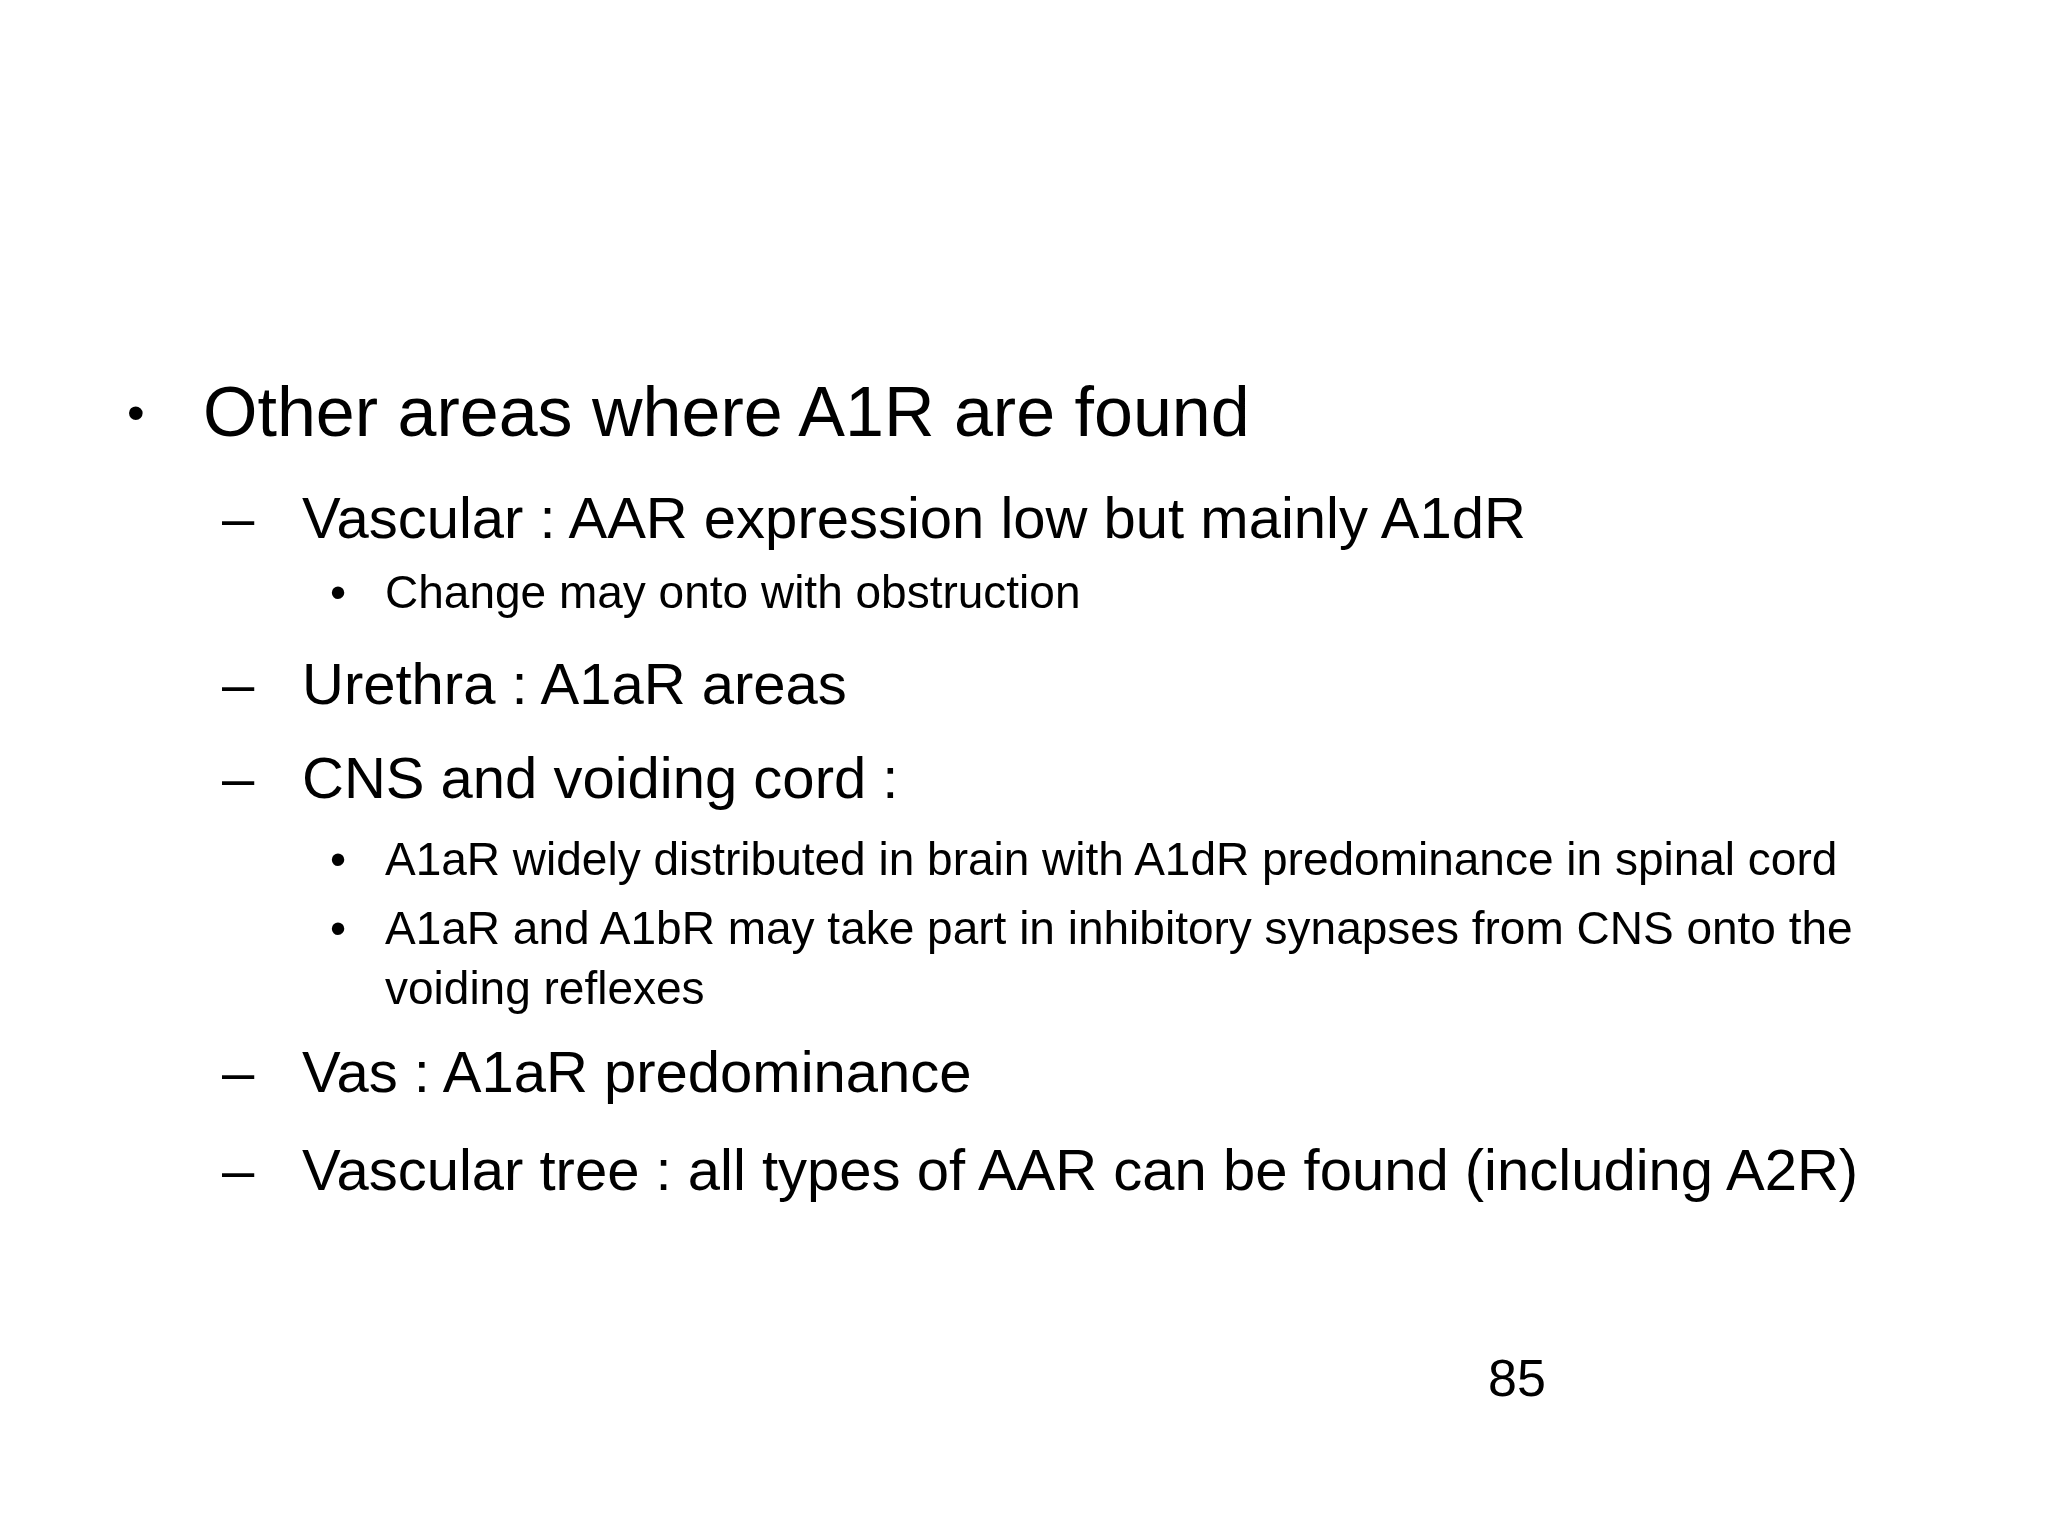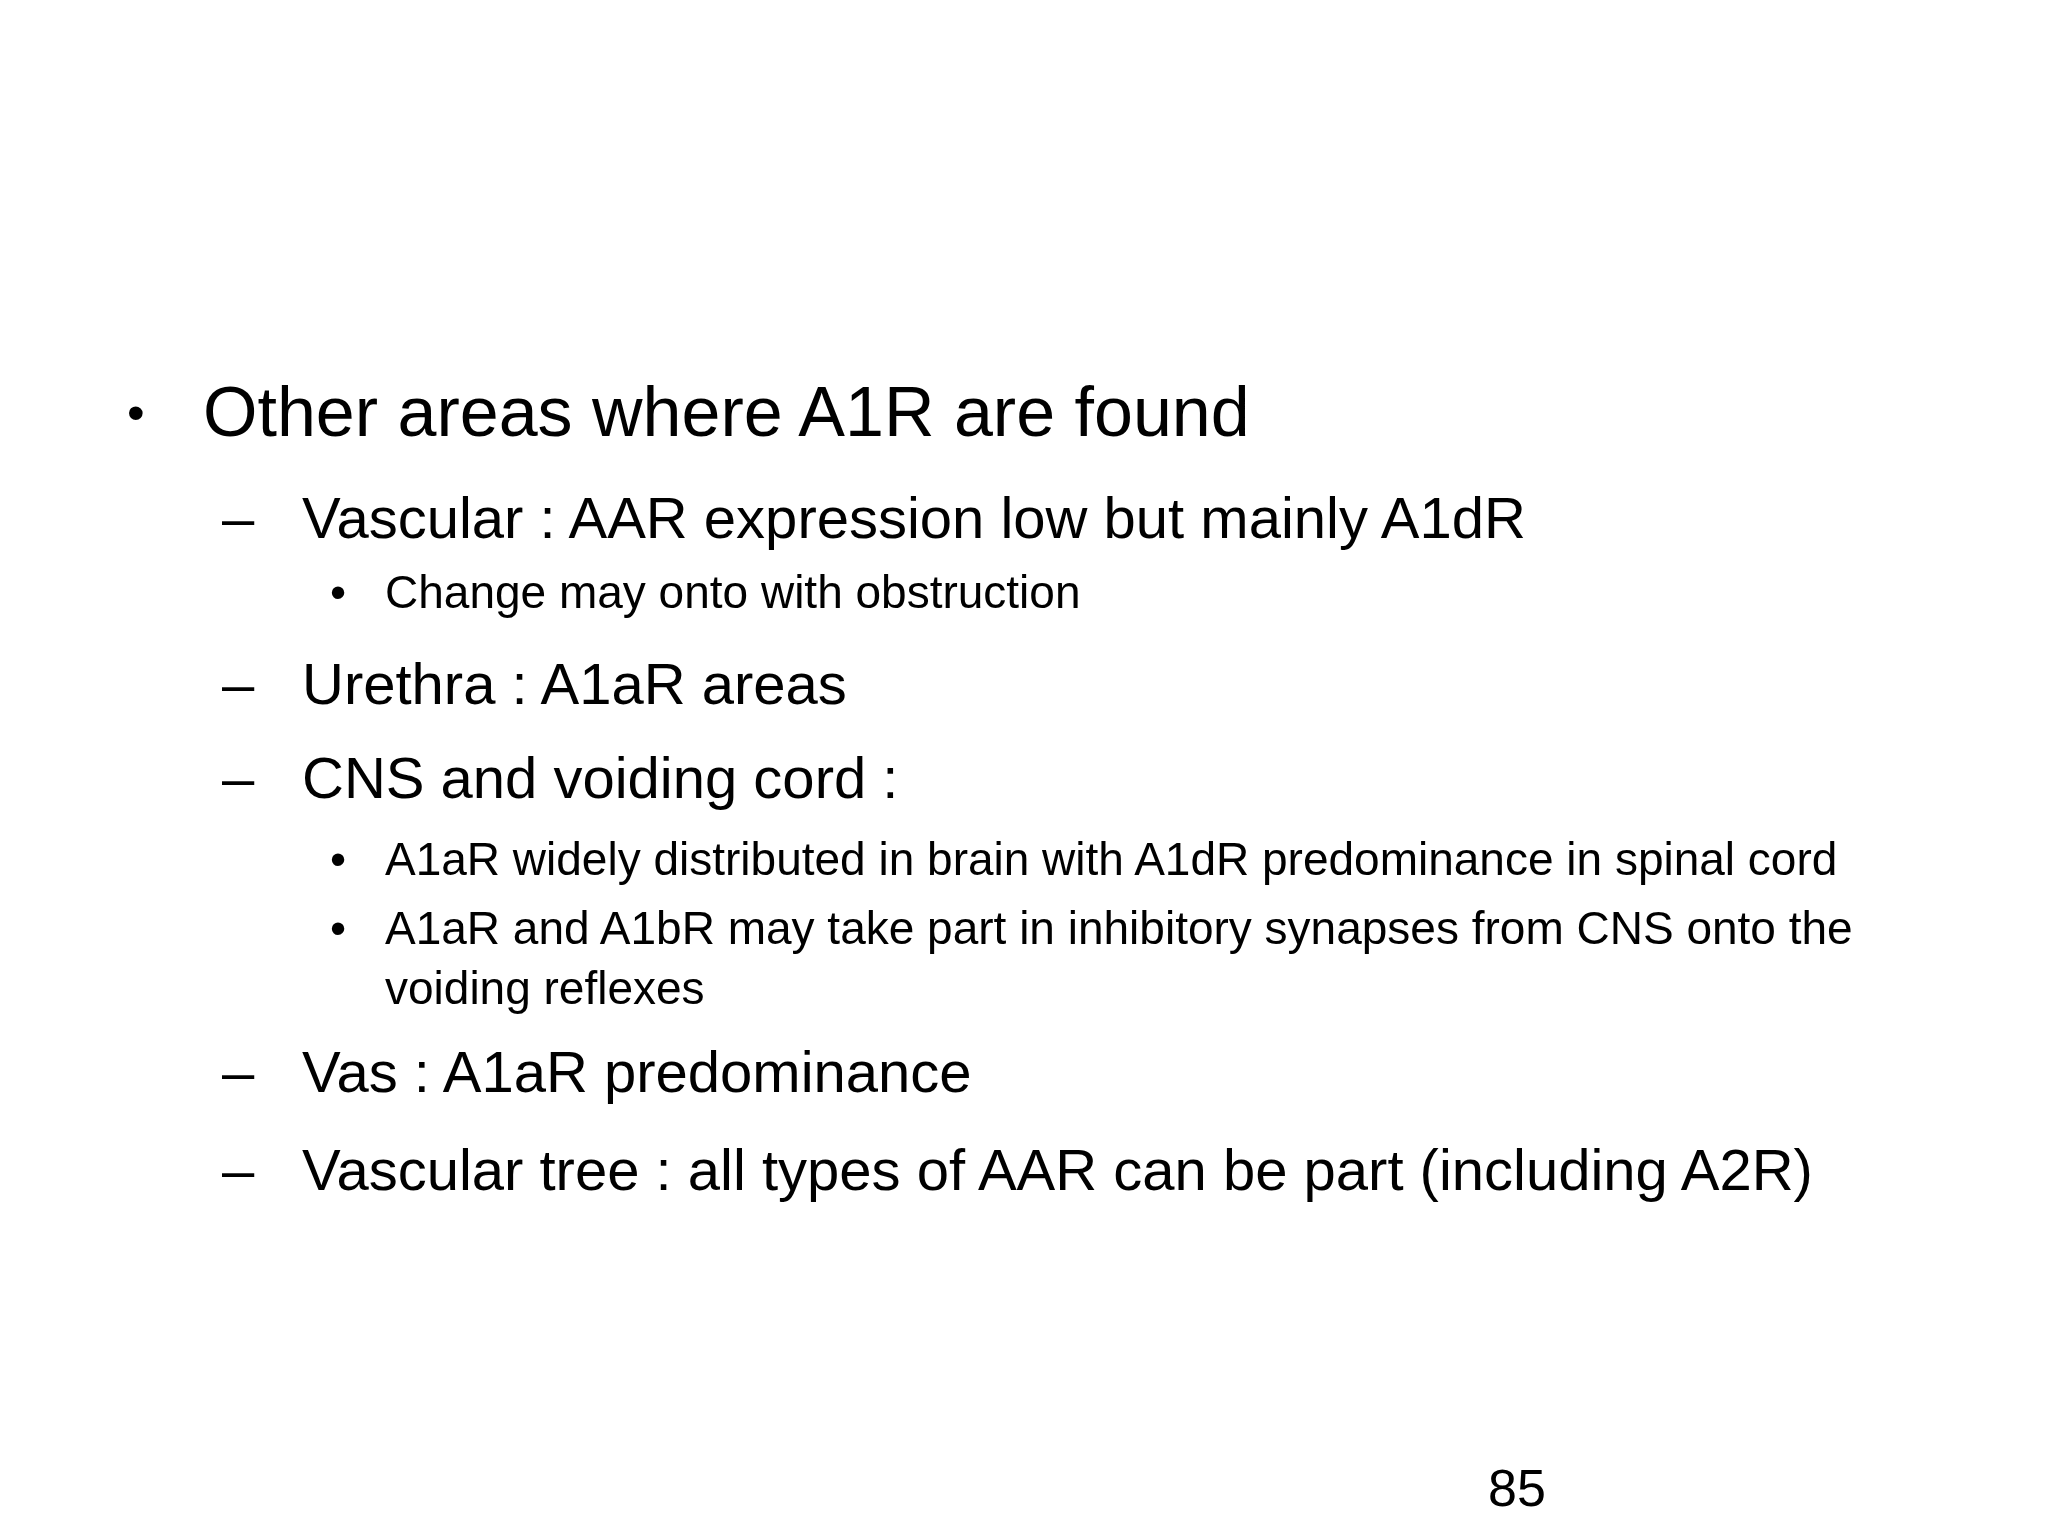--- a/index.html
+++ b/index.html
@@ -71,21 +71,21 @@
   .r1 { margin-bottom: 6px; }
   .r2 { margin-bottom: 22px; }
   .r3 { margin-bottom: 16px; }
   .r4 { margin-bottom: 12px; }
   .r5 { margin-bottom: 10px; }
   .r6 { margin-bottom: 14px; }
   .r7 { margin-bottom: 20px; }
   .page-number {
     position: absolute;
     left: 1488px;
-    top: 1460px;
+    top: 1350px;
     font-size: 52px;
     line-height: 1.1;
   }
 </style>
 </head>
 <body>
 
 <div class="slide">
   <div class="content">
 
@@ -124,19 +124,19 @@
       <span class="text">A1aR and A1bR may take part in inhibitory synapses from CNS onto the voiding reflexes</span>
     </div>
 
     <div class="item lvl2 r7">
       <span class="marker">–</span>
       <span class="text">Vas : A1aR predominance</span>
     </div>
 
     <div class="item lvl2">
       <span class="marker">–</span>
-      <span class="text">Vascular tree : all types of AAR can be part (including A2R)</span>
+      <span class="text">Vascular tree : all types of AAR can be found (including A2R)</span>
     </div>
 
   </div>
 
   <div class="page-number">85</div>
 </div>
 
 </body></html>

